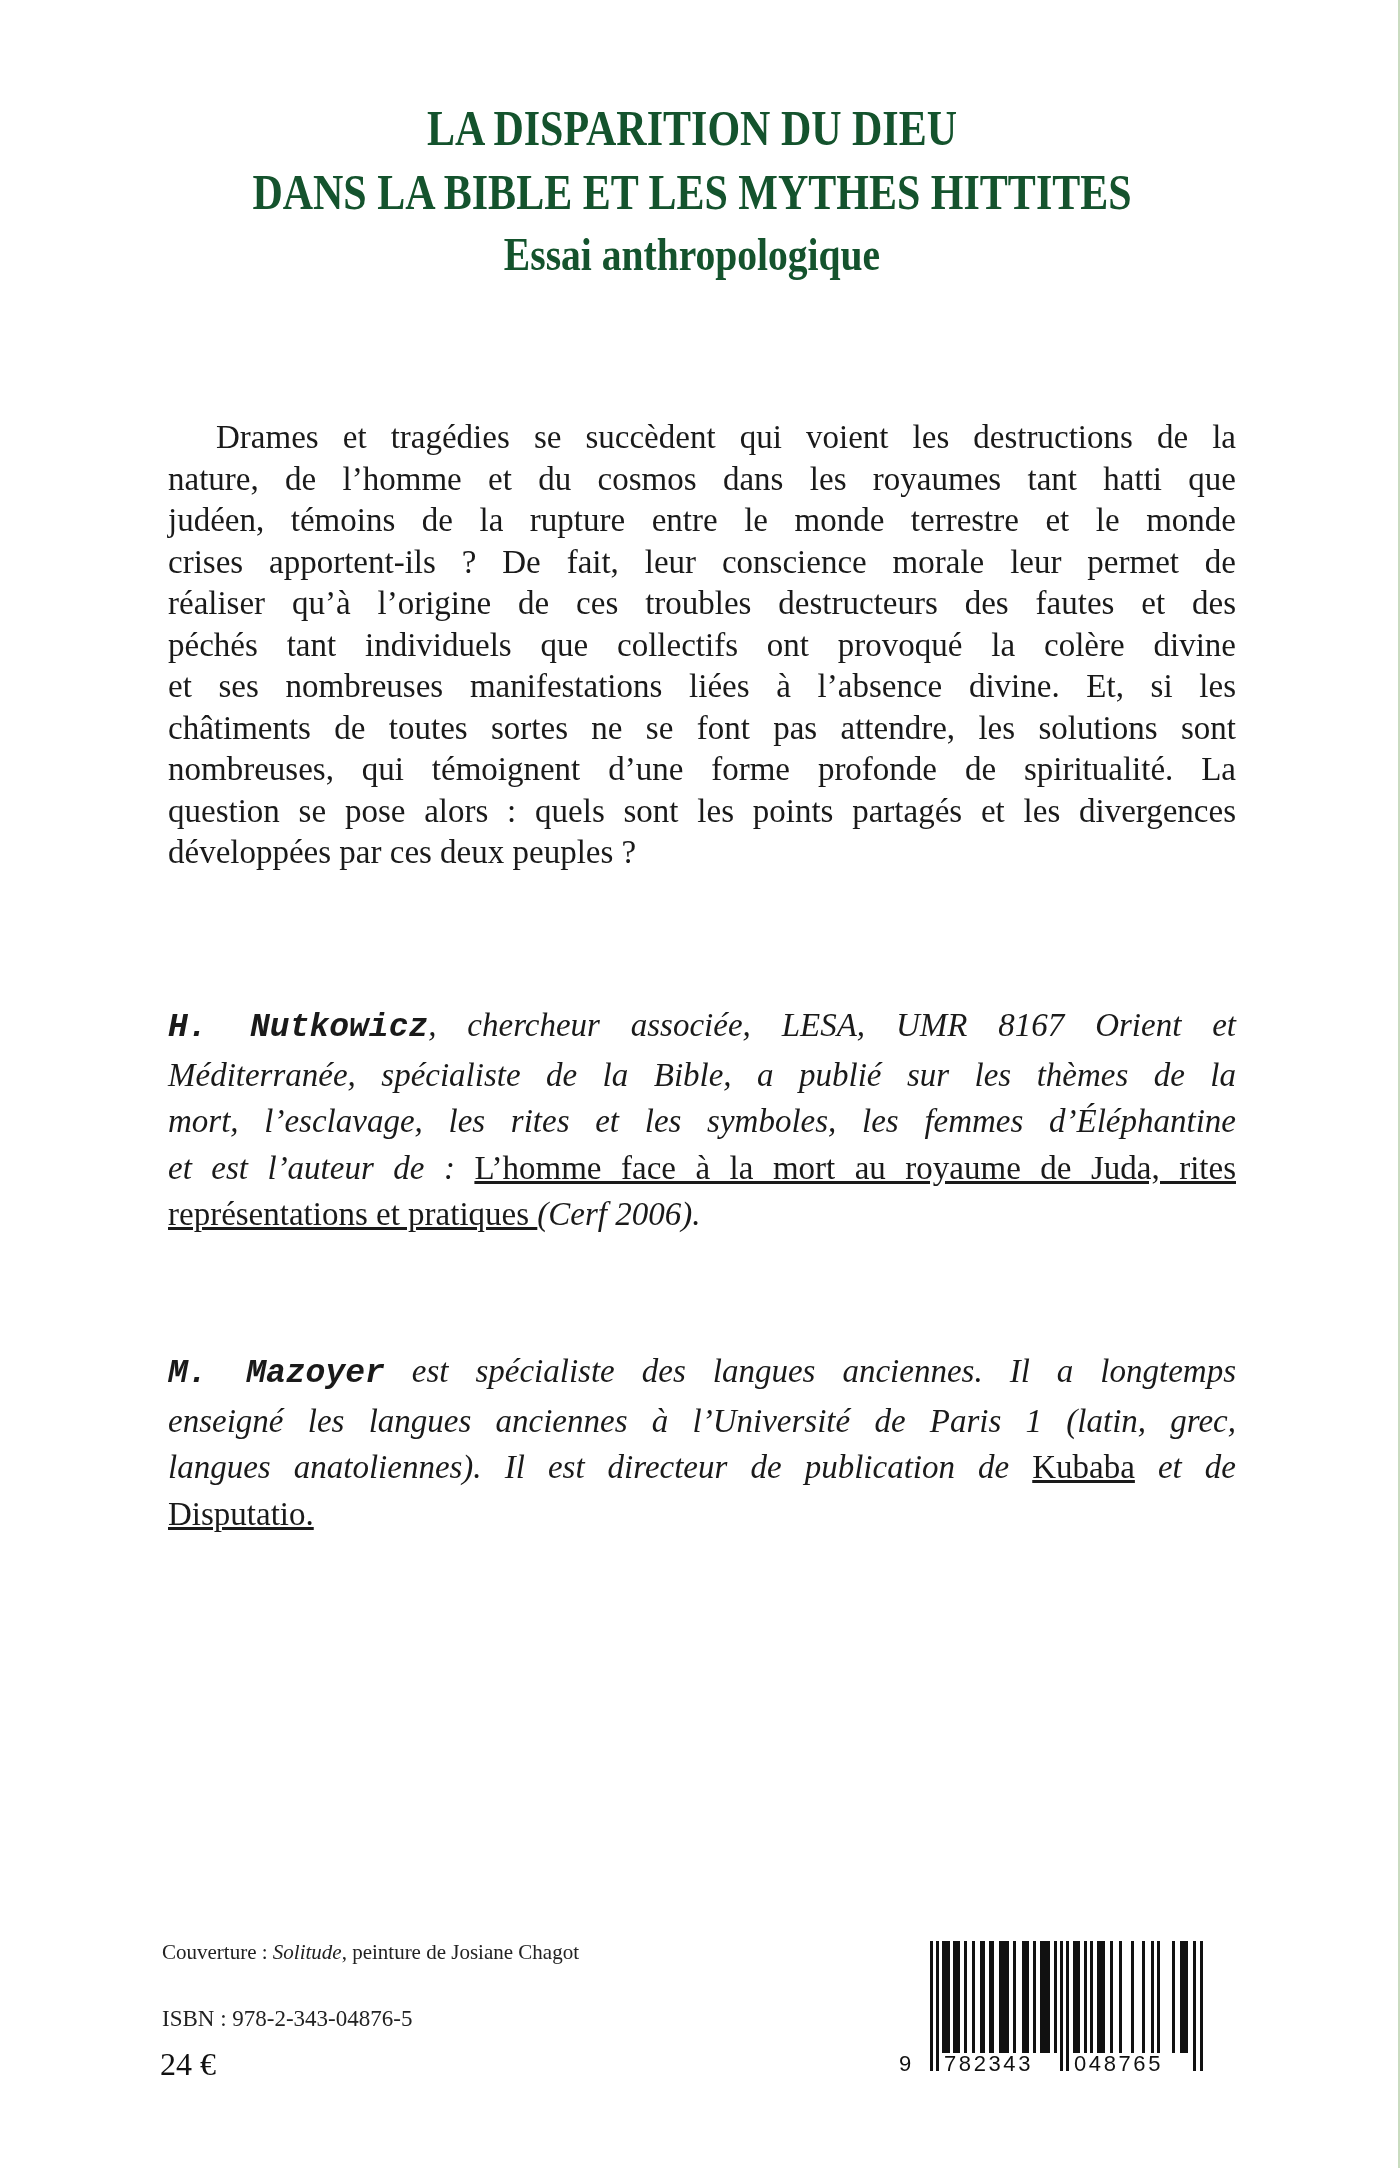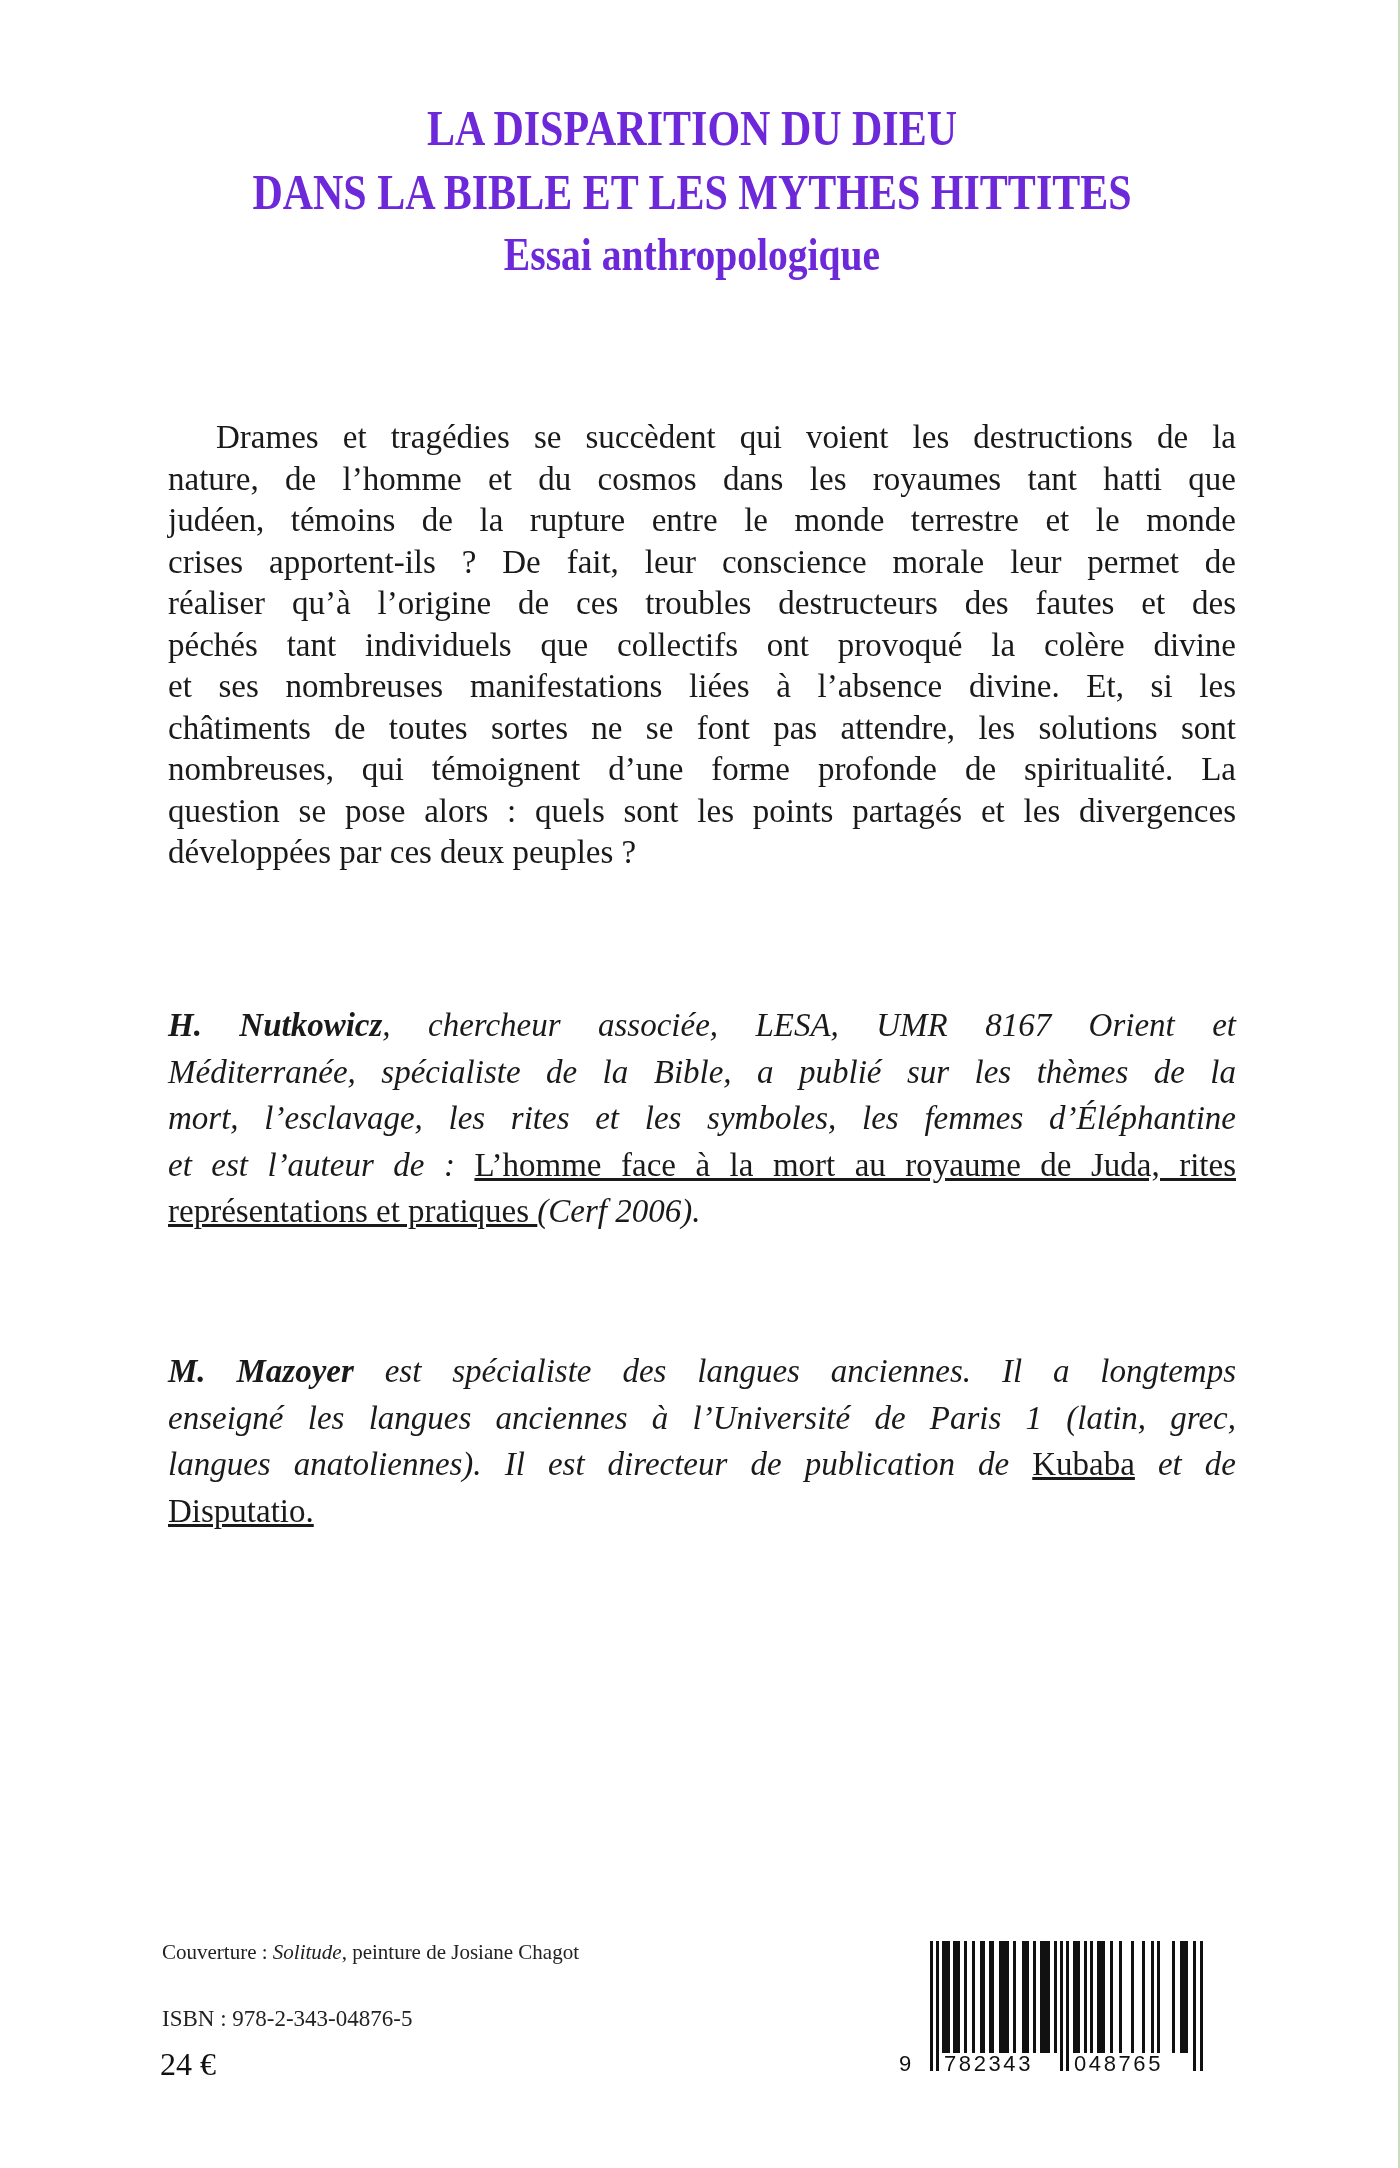--- a/index.html
+++ b/index.html
@@ -22,21 +22,21 @@
     width: 2px;
     height: 2168px;
     background: #c9dcc0;
   }
   .title-block {
     position: absolute;
     top: 96px;
     left: 0;
     width: 1384px;
     text-align: center;
-    color: #6d28d9;
+    color: #14532d;
     font-weight: bold;
   }
   .title-line {
     display: block;
     white-space: nowrap;
     font-size: 50px;
     line-height: 64px;
     transform: scaleX(0.84);
     transform-origin: center;
     letter-spacing: 0px;
@@ -76,20 +76,21 @@
   }
   .bio {
     font-size: 33px;
     line-height: 46.5px;
     font-style: italic;
   }
   .bio1 { top: 1002px; }
   .bio2 { top: 1348px; }
   .bio b {
     font-weight: bold;
+    font-family: Liberation Mono, monospace;
   }
   .roman {
     font-style: normal;
     text-decoration: underline;
   }
   .footer-credit {
     position: absolute;
     left: 162px;
     top: 1940px;
     font-size: 21px;

